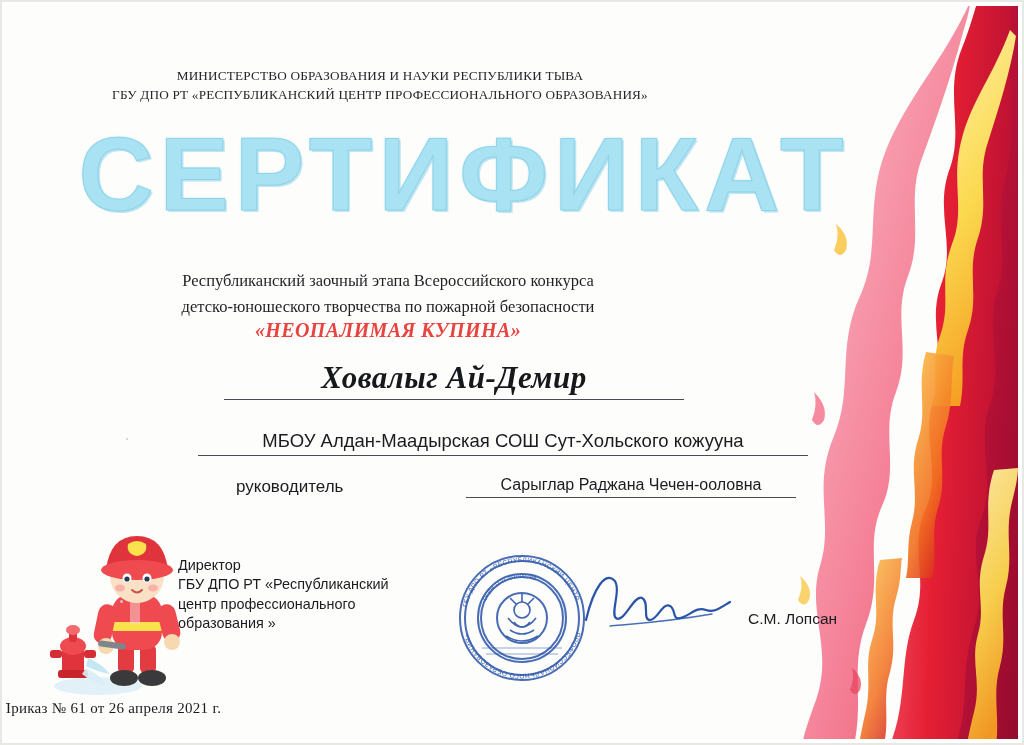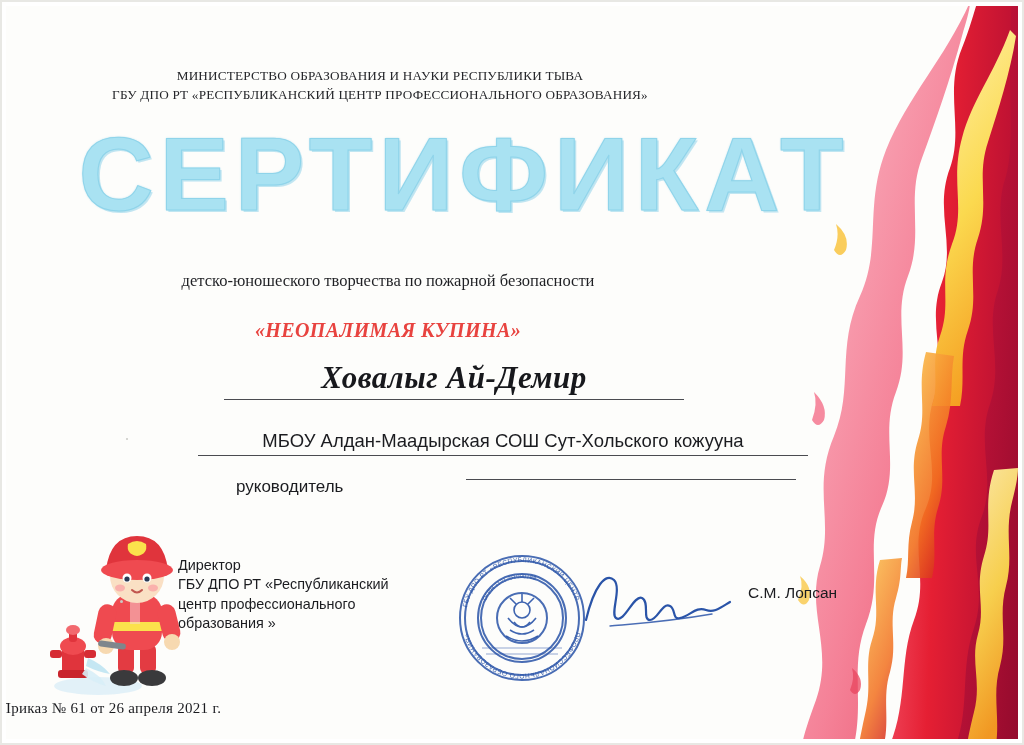--- a/index.html
+++ b/index.html
@@ -196,21 +196,21 @@
     top: 556px;
     left: 178px;
     z-index: 10;
     font-family: "Liberation Sans", sans-serif;
     font-size: 14.4px;
     color: #1b1c20;
     line-height: 1.34;
   }
   .signer-name {
     position: absolute;
-    top: 584px;
+    top: 610px;
     left: 748px;
     z-index: 10;
     font-family: "Liberation Sans", sans-serif;
     font-size: 15.5px;
     color: #1b1c20;
     white-space: nowrap;
   }
   .order {
     position: absolute;
     top: 700px;
@@ -384,37 +384,39 @@
   <div class="header">
     <div class="line">МИНИСТЕРСТВО ОБРАЗОВАНИЯ И НАУКИ РЕСПУБЛИКИ ТЫВА</div>
     <div class="line">ГБУ ДПО РТ «РЕСПУБЛИКАНСКИЙ ЦЕНТР ПРОФЕССИОНАЛЬНОГО ОБРАЗОВАНИЯ»</div>
   </div>
 
   <div class="title-wrap">
     <div class="title">СЕРТИФИКАТ</div>
   </div>
 
   <div class="subtitle">
+    <div class="s-line">Республиканский заочный этапа Всероссийского конкурса</div>
     <div class="s-line">детско-юношеского творчества по пожарной безопасности</div>
   </div>
   <div class="contest-name">«НЕОПАЛИМАЯ КУПИНА»</div>
 
   <div class="recipient">
     <div class="name">Ховалыг Ай-Демир</div>
     <div class="rule short"></div>
   </div>
 
   <div class="school">
     <div class="txt">МБОУ Алдан-Маадырская СОШ Сут-Хольского кожууна</div>
     <div class="rule short"></div>
   </div>
 
   <div class="supervisor">
     <div class="label">руководитель</div>
     <div class="value-wrap">
+      <div class="value">Сарыглар Раджана Чечен-ооловна</div>
       <div class="rule short"></div>
     </div>
   </div>
 
   <div class="mascot">
     <svg width="150" height="180" viewBox="0 0 150 180" xmlns="http://www.w3.org/2000/svg" aria-hidden="true">
 
       <ellipse cx="58" cy="168" rx="44" ry="9" fill="#dff0f7" opacity="0.9"></ellipse>
 
       <g>

